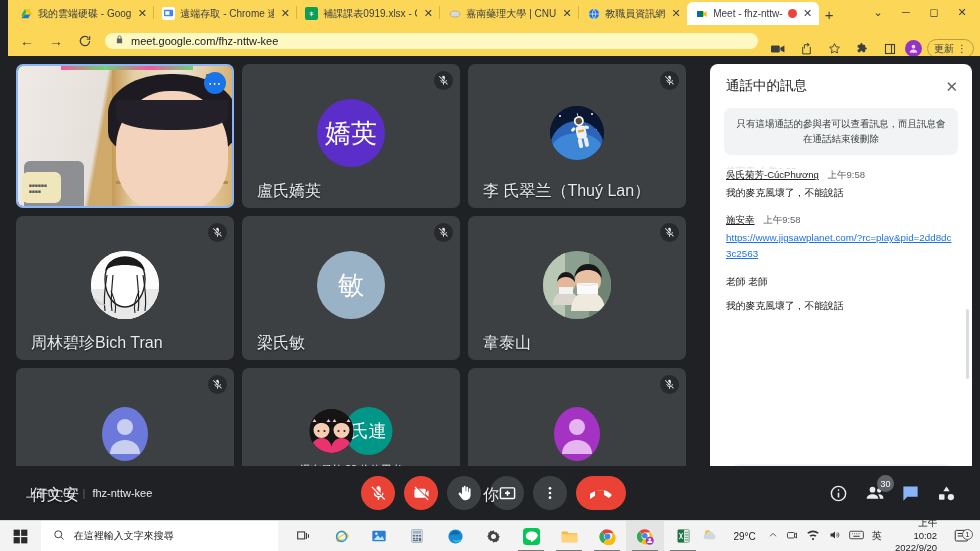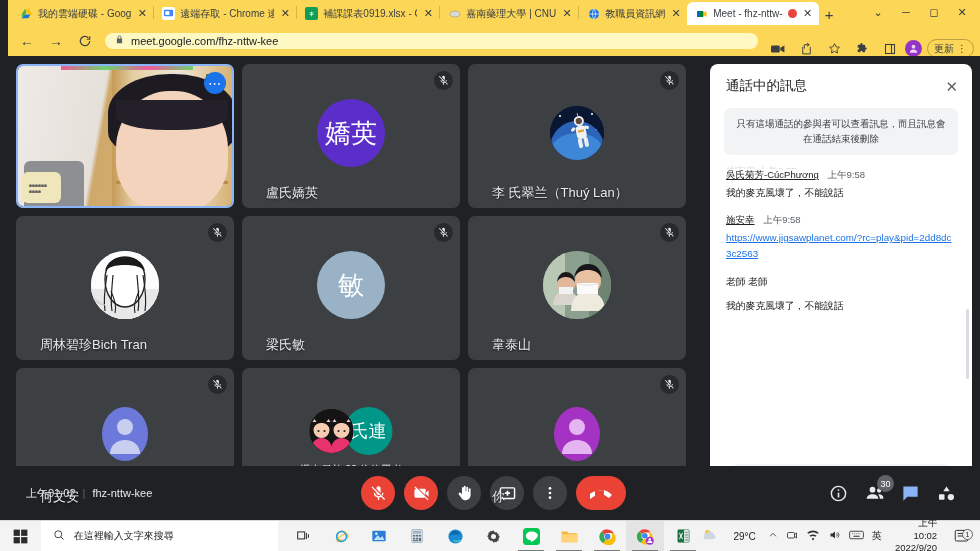--- a/index.html
+++ b/index.html
@@ -56,22 +56,22 @@
     font-size: 10px; color: #3c4043; margin-left: 3px; }
 
   
   .meet { flex: 1 1 auto; background: #202124; position: relative; display: flex; }
   .stage { flex: 1 1 auto; padding: 8px; display: grid;
     grid-template-columns: repeat(3, 1fr); grid-template-rows: repeat(3, 1fr);
     gap: 8px; height: 100%; }
   .tile { background: #3c4043; border-radius: 7px; position: relative; overflow: hidden; }
   .tile.active-speaker { border: 2px solid #8ab4f8; background: #000; }
   .tile-name {
-    position: absolute; left: 24px; bottom: 6px; color: #e8eaed;
-    font-size: 13px; text-shadow: 0 1px 2px rgba(0,0,0,.7); z-index: 4;
+    position: absolute; left: 15px; bottom: 6px; color: #e8eaed;
+    font-size: 16px; text-shadow: 0 1px 2px rgba(0,0,0,.7); z-index: 4;
   }
   .mic-off {
     position: absolute; right: 7px; top: 7px; width: 19px; height: 19px;
     border-radius: 50%; background: rgba(32,33,36,.75);
     display: flex; align-items: center; justify-content: center; z-index: 4;
   }
   .tile-more {
     position: absolute; right: 6px; top: 6px; width: 22px; height: 22px;
     border-radius: 50%; background: #1a73e8; color: #fff;
     display: flex; align-items: center; justify-content: center;

